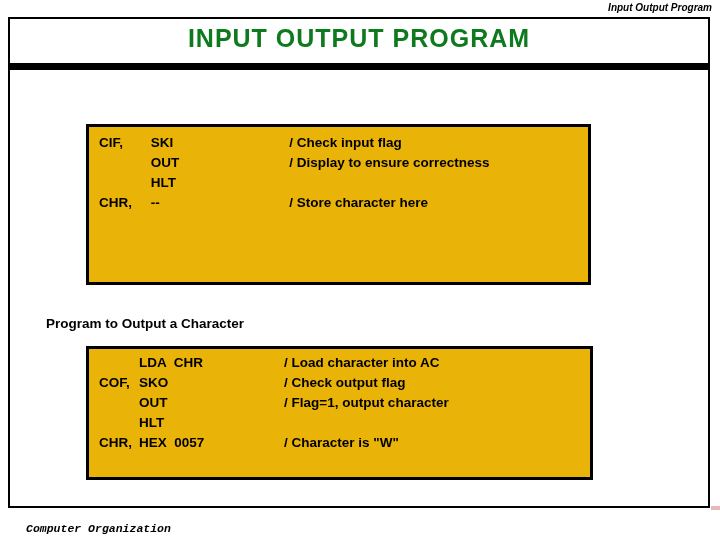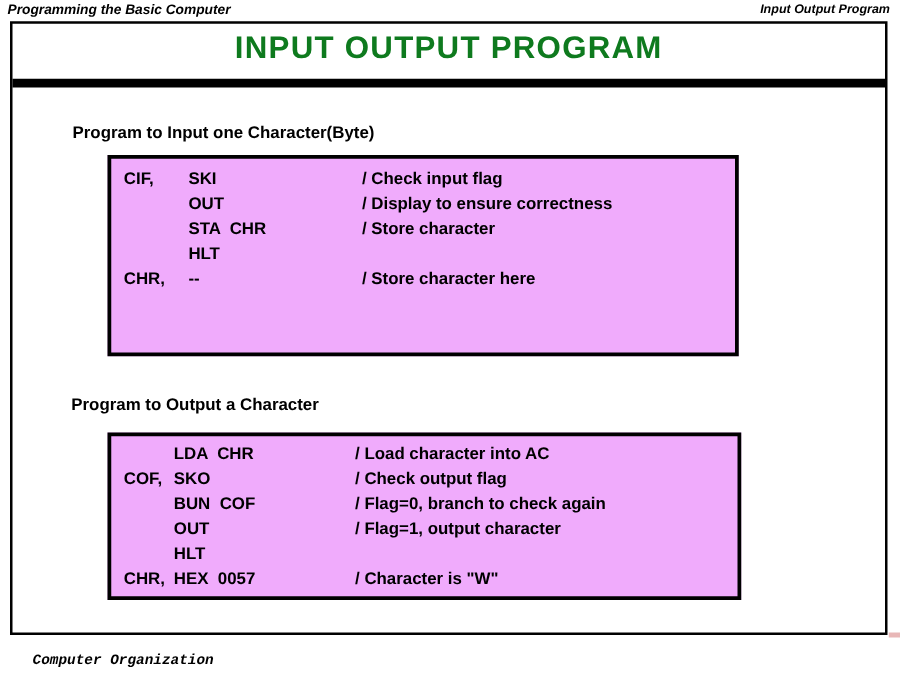--- a/index.html
+++ b/index.html
@@ -85,28 +85,28 @@
   }
 
   
   .section-heading {
     position: absolute;
     font-size: 13.5px;
     font-weight: bold;
     white-space: nowrap;
   }
   #heading-input  { left: 48px; top: 79px; }
-  #heading-output { left: 47px; top: 297px; text-align: center; }
+  #heading-output { left: 36px; top: 297px; text-align: center; }
 
   
   .codebox {
     position: absolute;
     border: 3px solid #000000;
     box-sizing: border-box;
-    background: #f0abfc;
+    background: #eab308;
   }
   #codebox-input  { left: 76px; top: 105px;  width: 505px; height: 161px; }
   #codebox-output { left: 76px; top: 327px;  width: 507px; height: 134px; }
 
   .code-table {
     border-collapse: collapse;
     font-size: 13.5px;
     font-weight: bold;
     line-height: 1.0;
   }
@@ -153,51 +153,44 @@
     top: 506px;
     width: 9px;
     height: 4px;
     background: #e8b7b7;
   }
 </style>
 </head>
 <body>
 
 <div class="runhead">
-  <div class="runhead-left">Programming the Basic Computer</div>
   <div class="runhead-right">Input Output Program</div>
 </div>
 
 <div class="frame">
 
   <div class="slide-title">INPUT  OUTPUT  PROGRAM</div>
   <div class="title-rule"></div>
 
-  <div class="section-heading" id="heading-input">Program to Input one Character(Byte)</div>
 
   <div class="codebox" id="codebox-input">
     <table class="code-table">
       <tbody>
         <tr>
           <td class="col-label">CIF,</td>
           <td class="col-instr">SKI</td>
           <td class="col-cmt">/ Check input flag</td>
         </tr>
         <tr>
           <td class="col-label"></td>
           <td class="col-instr">OUT</td>
           <td class="col-cmt">/ Display to ensure correctness</td>
         </tr>
         <tr>
           <td class="col-label"></td>
-          <td class="col-instr">STA  CHR</td>
-          <td class="col-cmt">/ Store character</td>
-        </tr>
-        <tr>
-          <td class="col-label"></td>
           <td class="col-instr">HLT</td>
           <td class="col-cmt"></td>
         </tr>
         <tr>
           <td class="col-label">CHR,</td>
           <td class="col-instr">--</td>
           <td class="col-cmt">/ Store character here</td>
         </tr>
       </tbody>
     </table>
@@ -213,25 +206,20 @@
           <td class="col-instr">LDA  CHR</td>
           <td class="col-cmt">/ Load character into AC</td>
         </tr>
         <tr>
           <td class="col-label">COF,</td>
           <td class="col-instr">SKO</td>
           <td class="col-cmt">/ Check output flag</td>
         </tr>
         <tr>
           <td class="col-label"></td>
-          <td class="col-instr">BUN  COF</td>
-          <td class="col-cmt">/ Flag=0, branch to check again</td>
-        </tr>
-        <tr>
-          <td class="col-label"></td>
           <td class="col-instr">OUT</td>
           <td class="col-cmt">/ Flag=1, output character</td>
         </tr>
         <tr>
           <td class="col-label"></td>
           <td class="col-instr">HLT</td>
           <td class="col-cmt"></td>
         </tr>
         <tr>
           <td class="col-label">CHR,</td>

